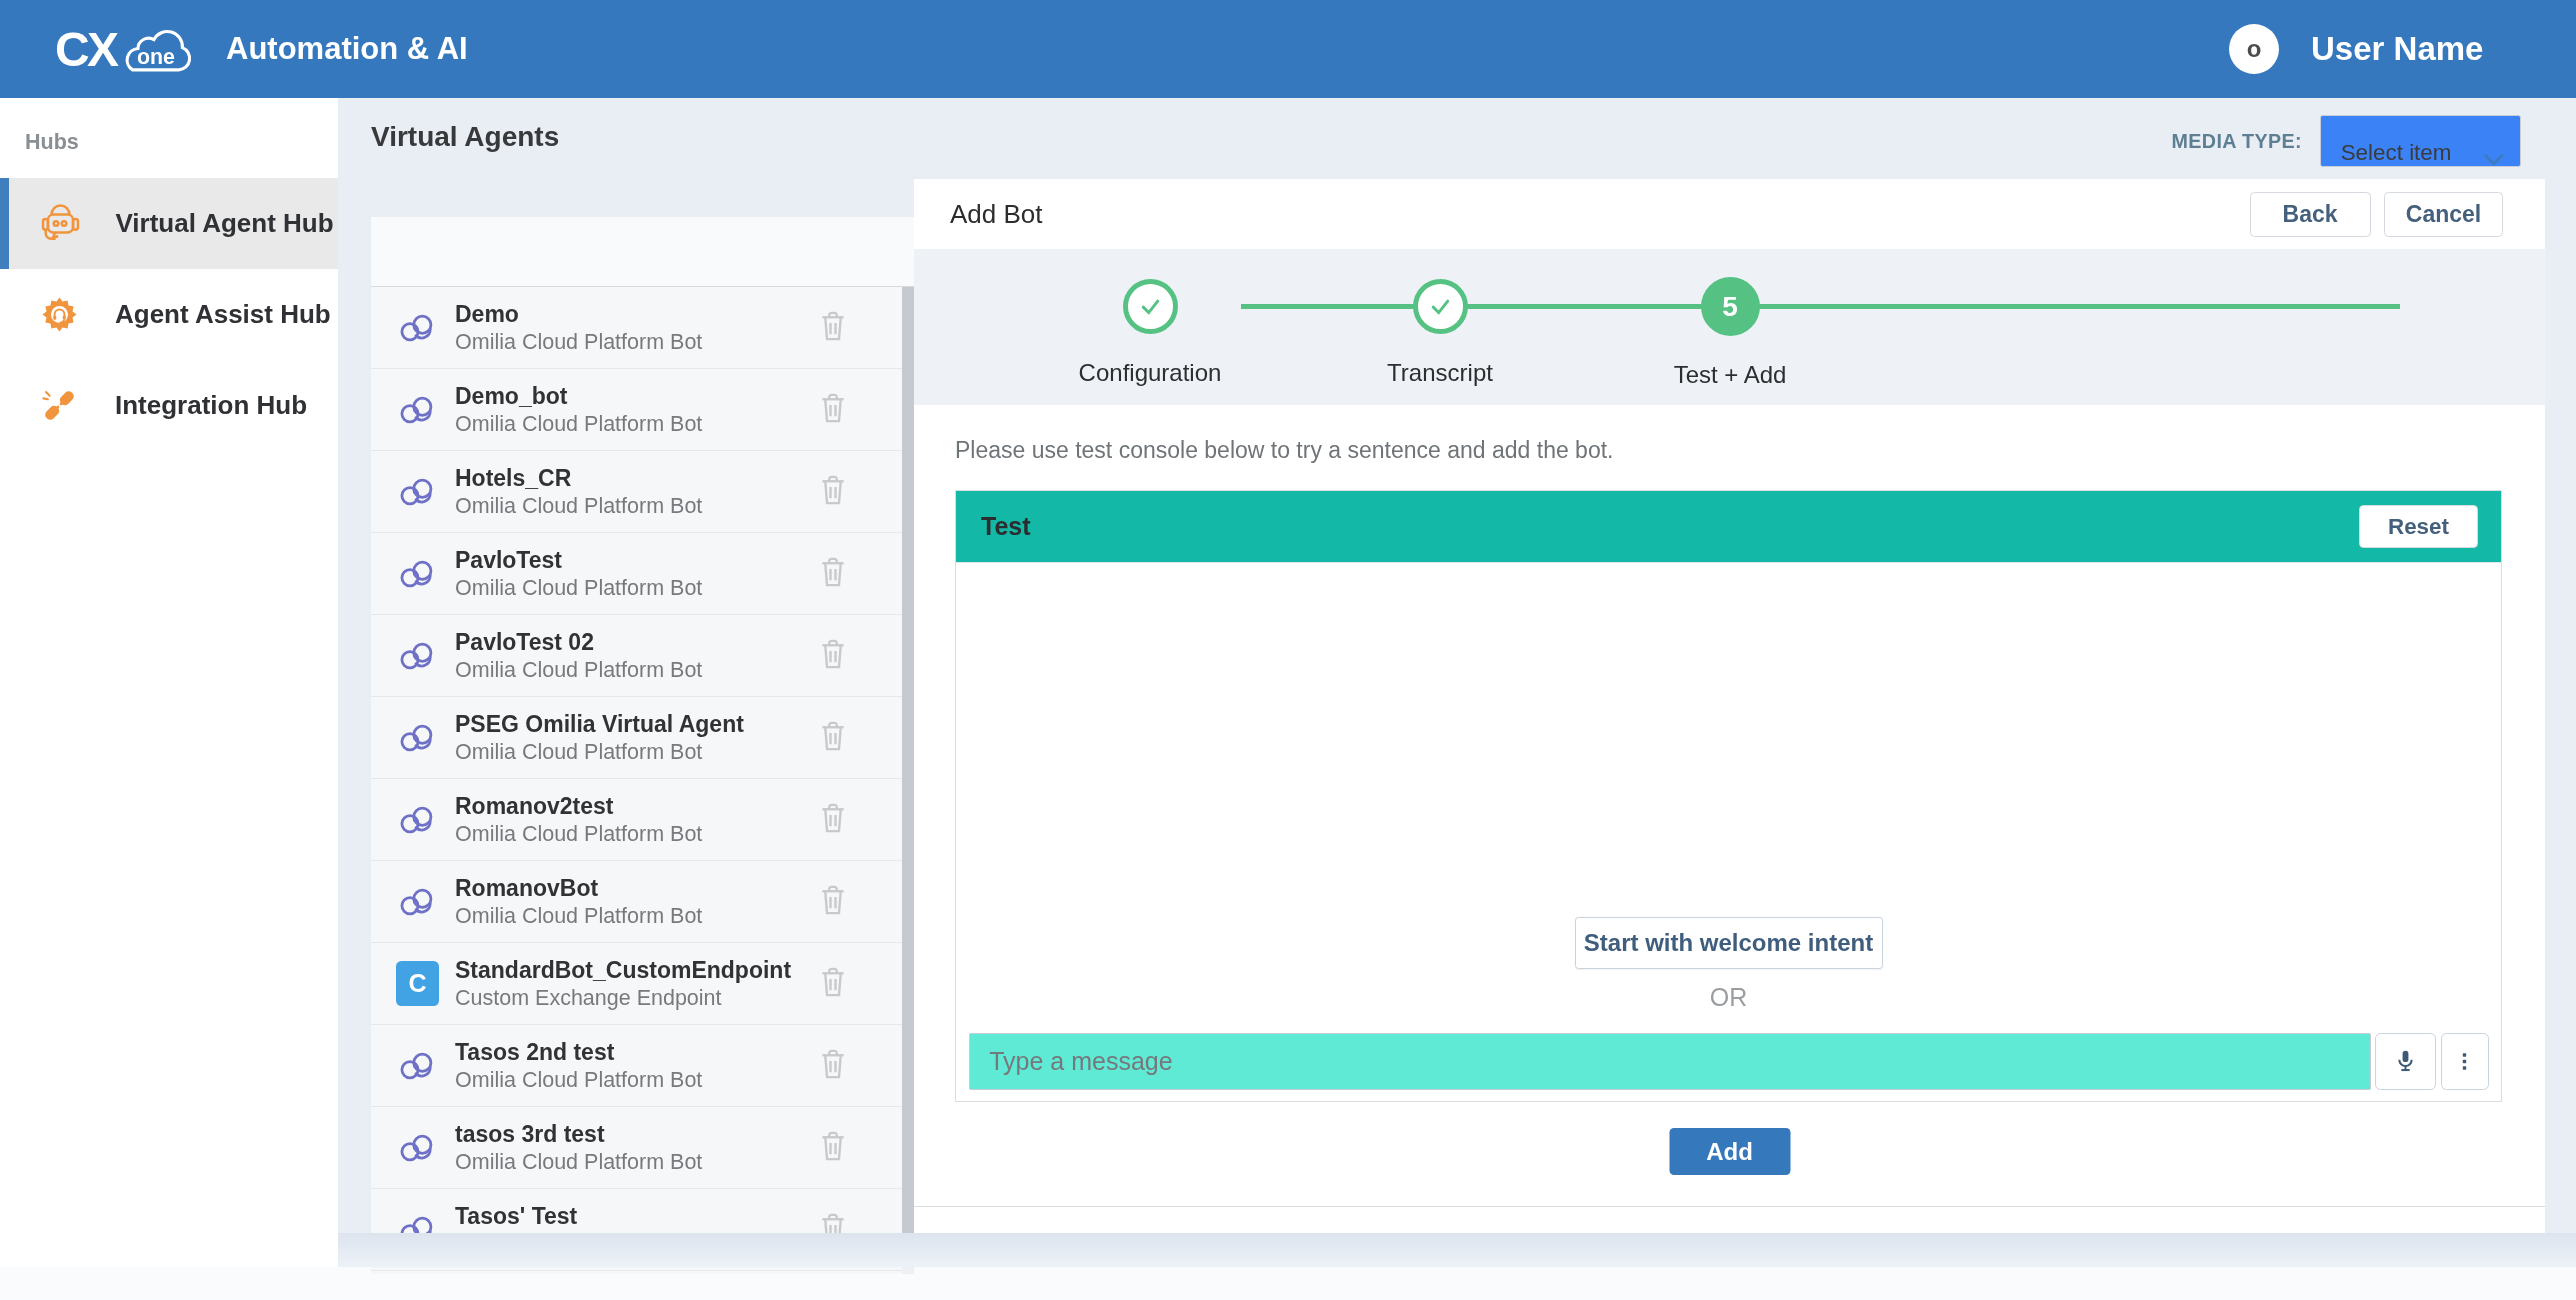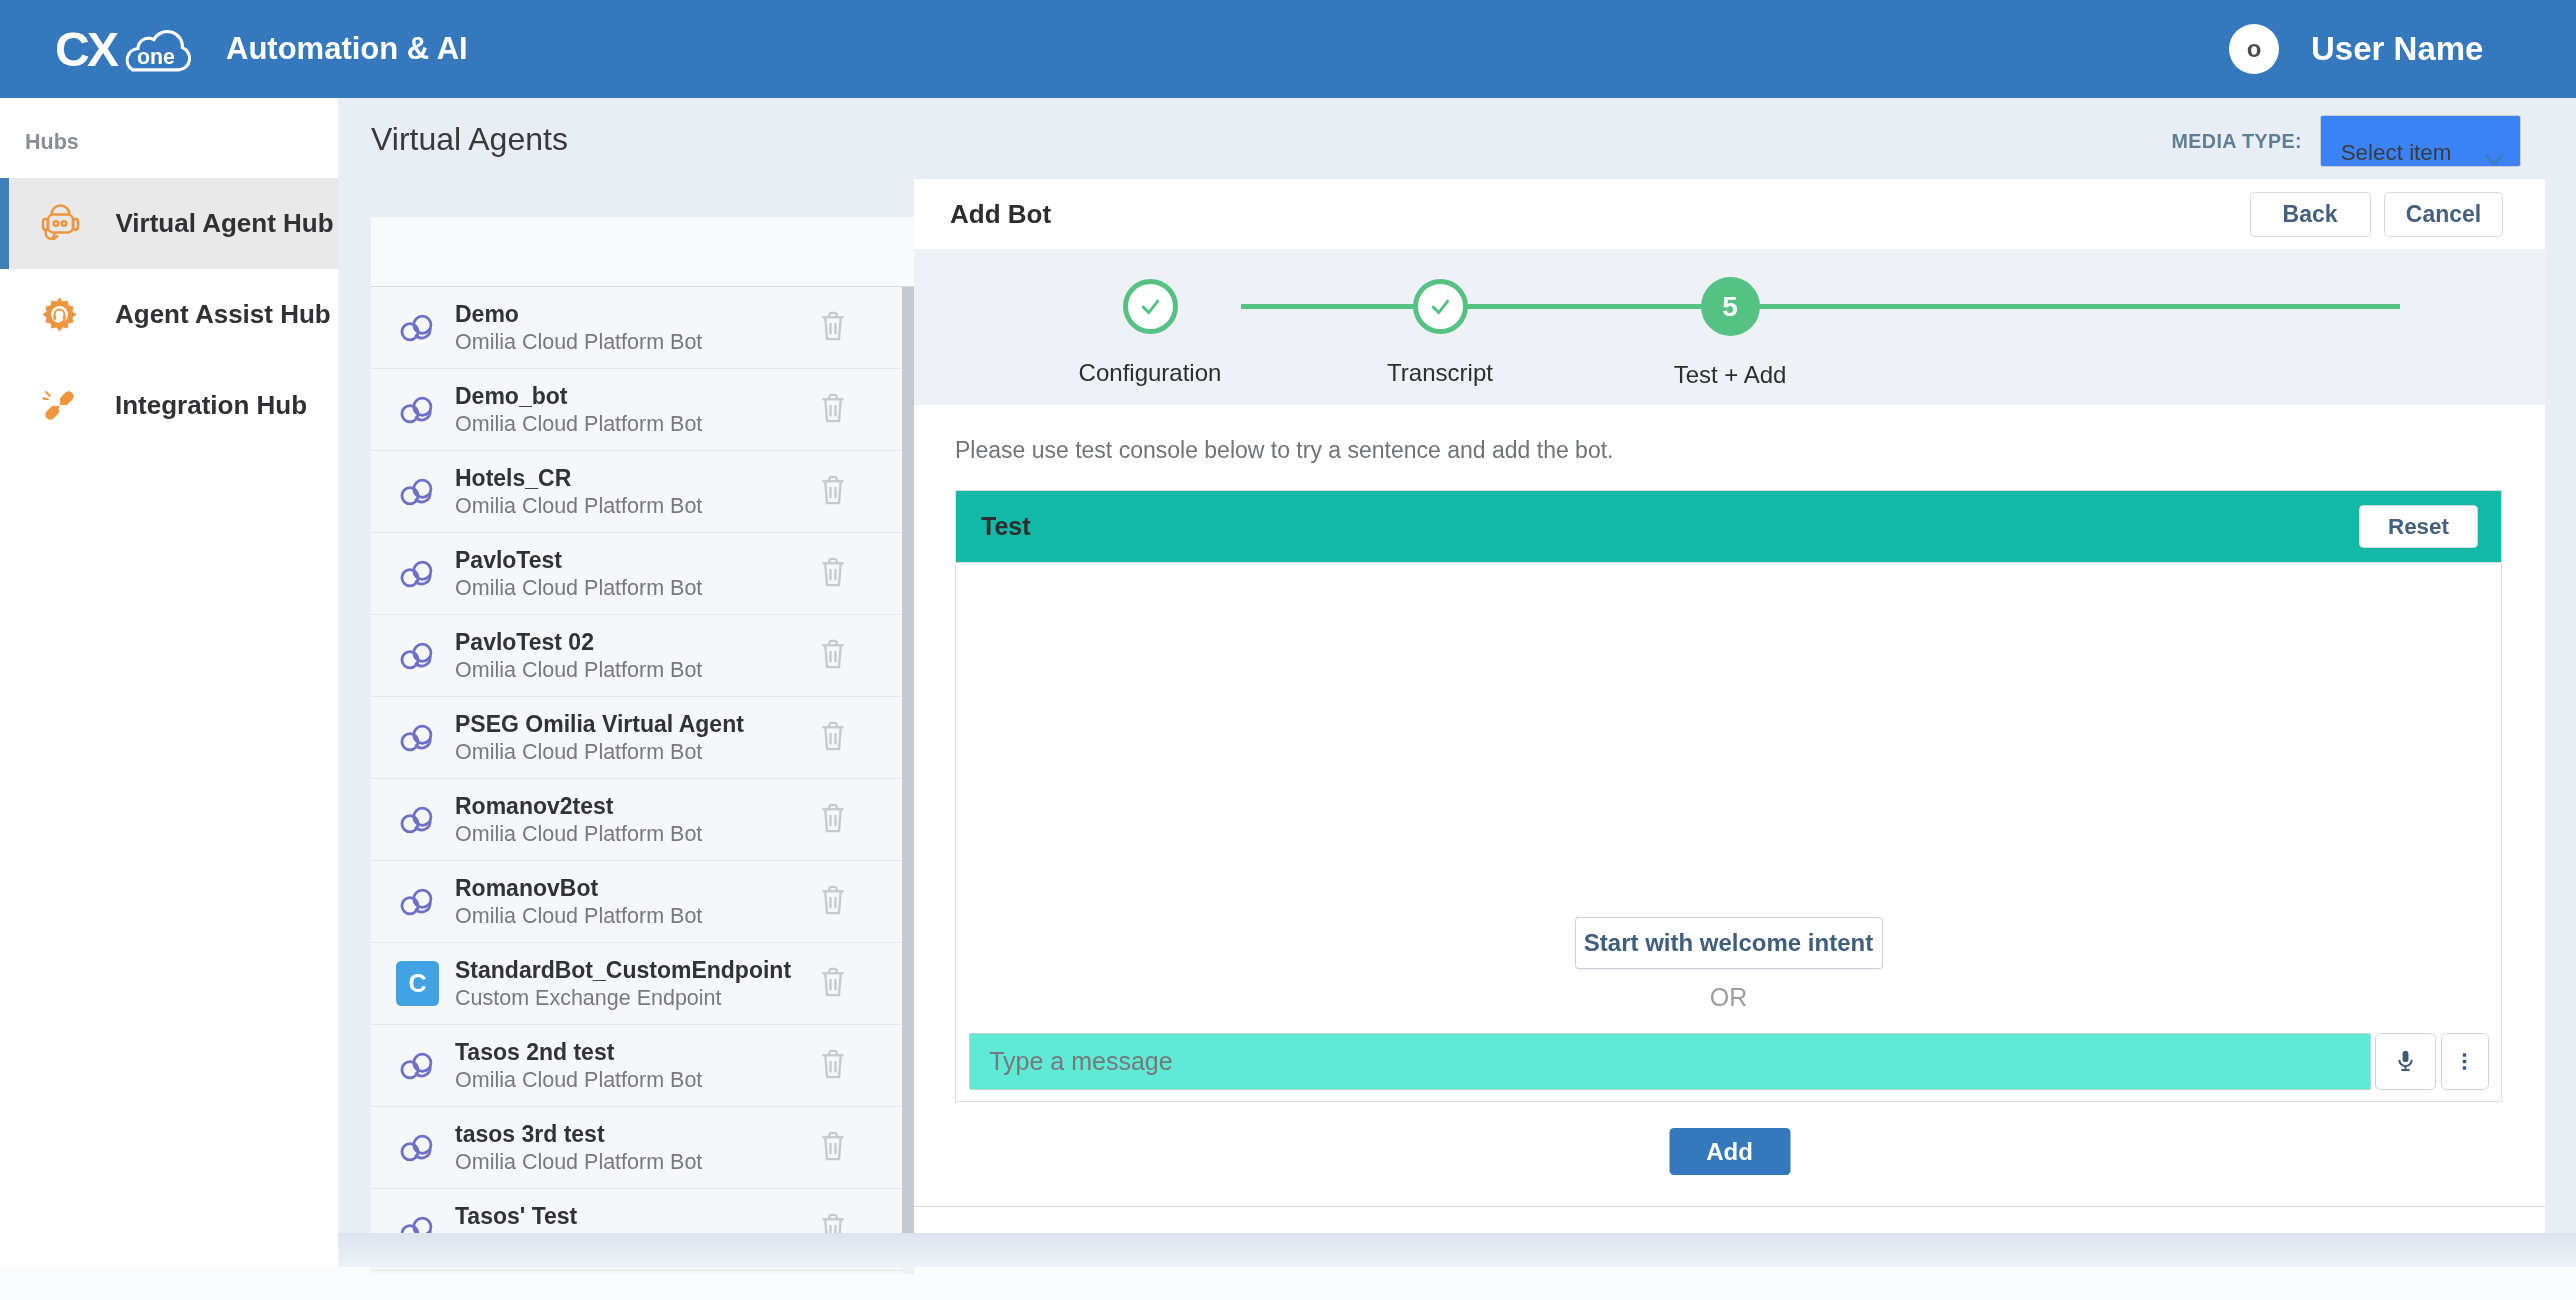--- a/index.html
+++ b/index.html
@@ -19,42 +19,42 @@
   .hubs-label { position:absolute; left:25px; top:32px; font-size:21.5px; font-weight:600; color:#8a8f94; }
   .nav { position:absolute; left:0; right:0; top:80px; }
   .nav-item { height:91px; display:flex; align-items:center; padding-left:38px; gap:23px; cursor:pointer; }
   .nav-item.active { background:#e9e9e9; border-left:9px solid #3f7fbe; padding-left:29.5px; }
   .nav-label { font-size:26px; font-weight:600; color:#2f3134;margin-left:11px; }
   .nav-item.active .nav-label { font-weight:700; }
 
   
   .content { position:absolute; left:338px; top:98px; width:2238px; height:1169px; background:#e9eef5; }
   .content::after { content:''; position:absolute; left:0; right:0; bottom:0; height:34px; background:linear-gradient(#dde4ee,#eef2f8); }
-  .toolbar-title { position:absolute; left:33px; top:23px; font-size:32px; font-weight:400; color:#38393b; }
+  .toolbar-title { position:absolute; left:33px; top:23px; font-size:28px; font-weight:700; color:#38393b; }
   .media-group { position:absolute; right:55px; top:17px; display:flex; align-items:center; gap:18px; }
   .media-label { font-size:19.7px; font-weight:600; color:#5e7e93; letter-spacing:0.4px; }
   .media-select { width:201px; height:52px; background:#3b82f6; border:0.9px solid #c9ced4; border-radius:2.7px; display:flex; align-items:flex-end; justify-content:space-between; padding:0 16px 0 19.7px; font-size:22.4px; color:#3a3b3d; cursor:pointer; }
 
   
   .bot-panel { position:absolute; left:33px; top:81px; width:543px; height:1057px; background:#f6f7f9; overflow:hidden;margin-top:38px; }
   .bot-panel-header { height:70px; background:#f9fafb; border-bottom:0.9px solid #d8dbde; }
   .bot-row { height:82px; border-bottom:0.9px solid #e6e8ea; display:flex; align-items:center; padding-left:25px; cursor:pointer; }
   .bot-icon { width:43px; flex:0 0 43px; display:flex; align-items:center; }
   .c-icon { width:45px; height:45px; border-radius:5.4px; background:#41a3e3; color:#fff; font-size:25px; font-weight:700; display:none; align-items:center; justify-content:center; }
   .bot-texts { margin-left:16px; }
   .bot-name { font-size:23px; font-weight:700; color:#303234; line-height:29px; }
   .bot-type { font-size:21.5px; color:#77797c; line-height:27px; }
   .bot-trash { margin-left:auto; margin-right:66px; background:none; border:none; cursor:pointer; }
   .bot-scrollbar { position:absolute; right:0; top:70px; bottom:0; width:12.5px; background:#eef0f3; }
   .bot-scroll-thumb { position:absolute; top:0; left:0; width:12.5px; height:953px; background:#c5cad1; }
 
   
   .wizard-panel { position:absolute; left:576px; top:81px; width:1631px; height:1057px; background:#fff; }
   .wizard-header { height:70px; display:flex; align-items:center; }
-  .wizard-title { margin-left:36px; font-size:26px; font-weight:700; color:#2b2d2f;text-align:right; }
+  .wizard-title { margin-left:36px; font-size:26px; font-weight:400; color:#2b2d2f;text-align:right; }
   .wizard-actions { margin-left:auto; margin-right:42px; display:flex; gap:13.4px; }
   .ghost-btn { height:45px; background:#fff; border:0.9px solid #d5dae0; border-radius:4.5px; font-size:23px; font-weight:600; color:#44607c; cursor:pointer; font-family:inherit; }
   .btn-back { width:121px; } .btn-cancel { width:119px; }
 
   .stepper { position:absolute; left:0; right:0; top:70px; height:156px; background:#eef1f6; }
   .steps { position:absolute; left:91px; top:0; width:1449px; height:100%; display:flex; }
   .step-line { position:absolute; left:236px; width:1159px; top:55px; height:5.4px; background:#55c284; }
   .step { width:290px; display:flex; flex-direction:column; align-items:center; padding-top:30px; position:relative; }
   .step-circle { width:55px; height:55px; border-radius:50%; background:#fff; border:5.4px solid #55c284; display:flex; align-items:center; justify-content:center; cursor:pointer; position:relative; z-index:1; }
   .step.active .step-circle { width:59px; height:59px; margin-top:-1.8px; background:#55c284; }

